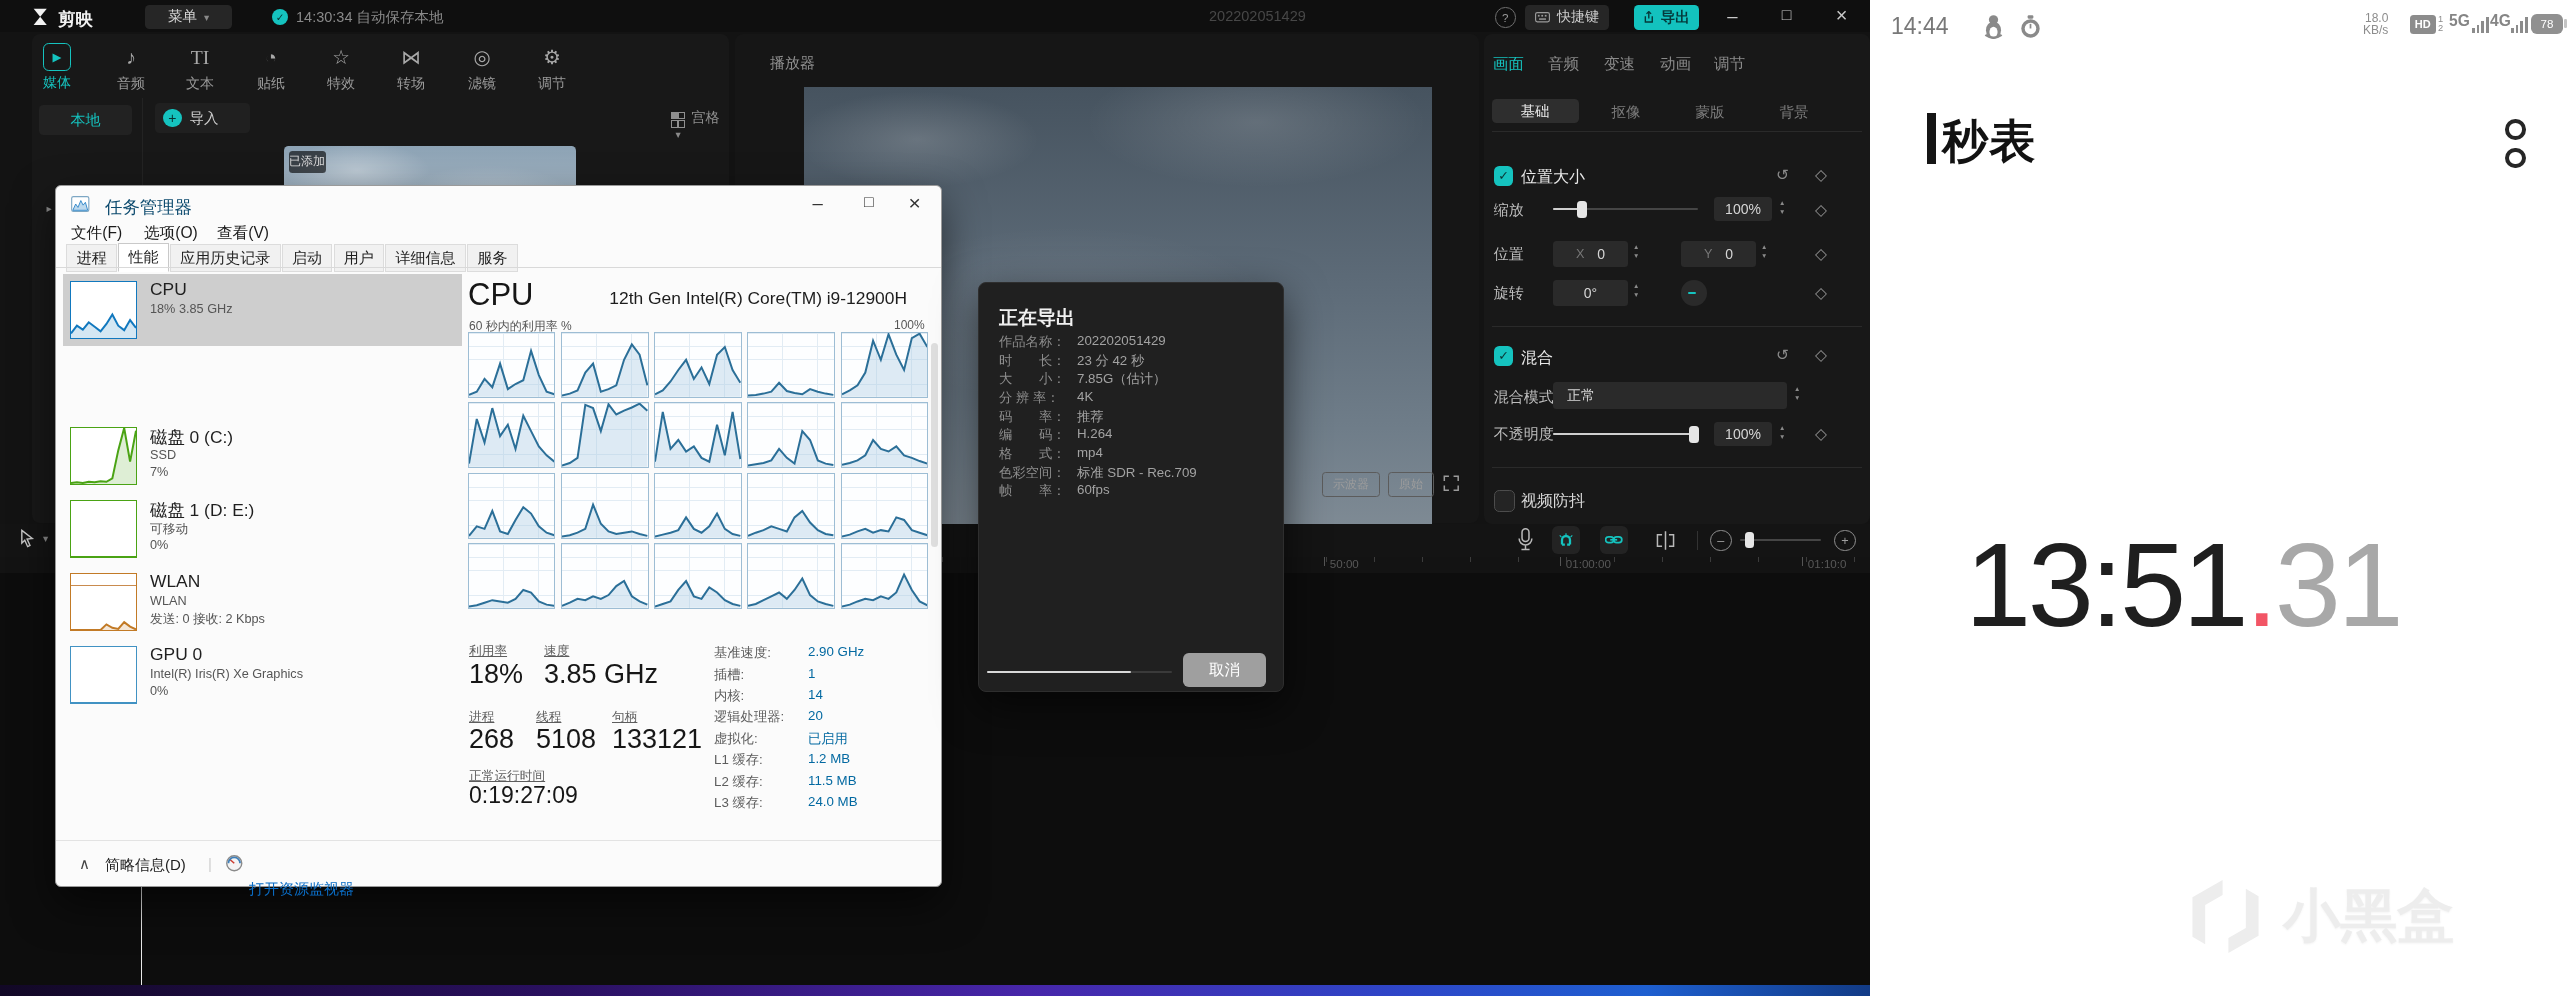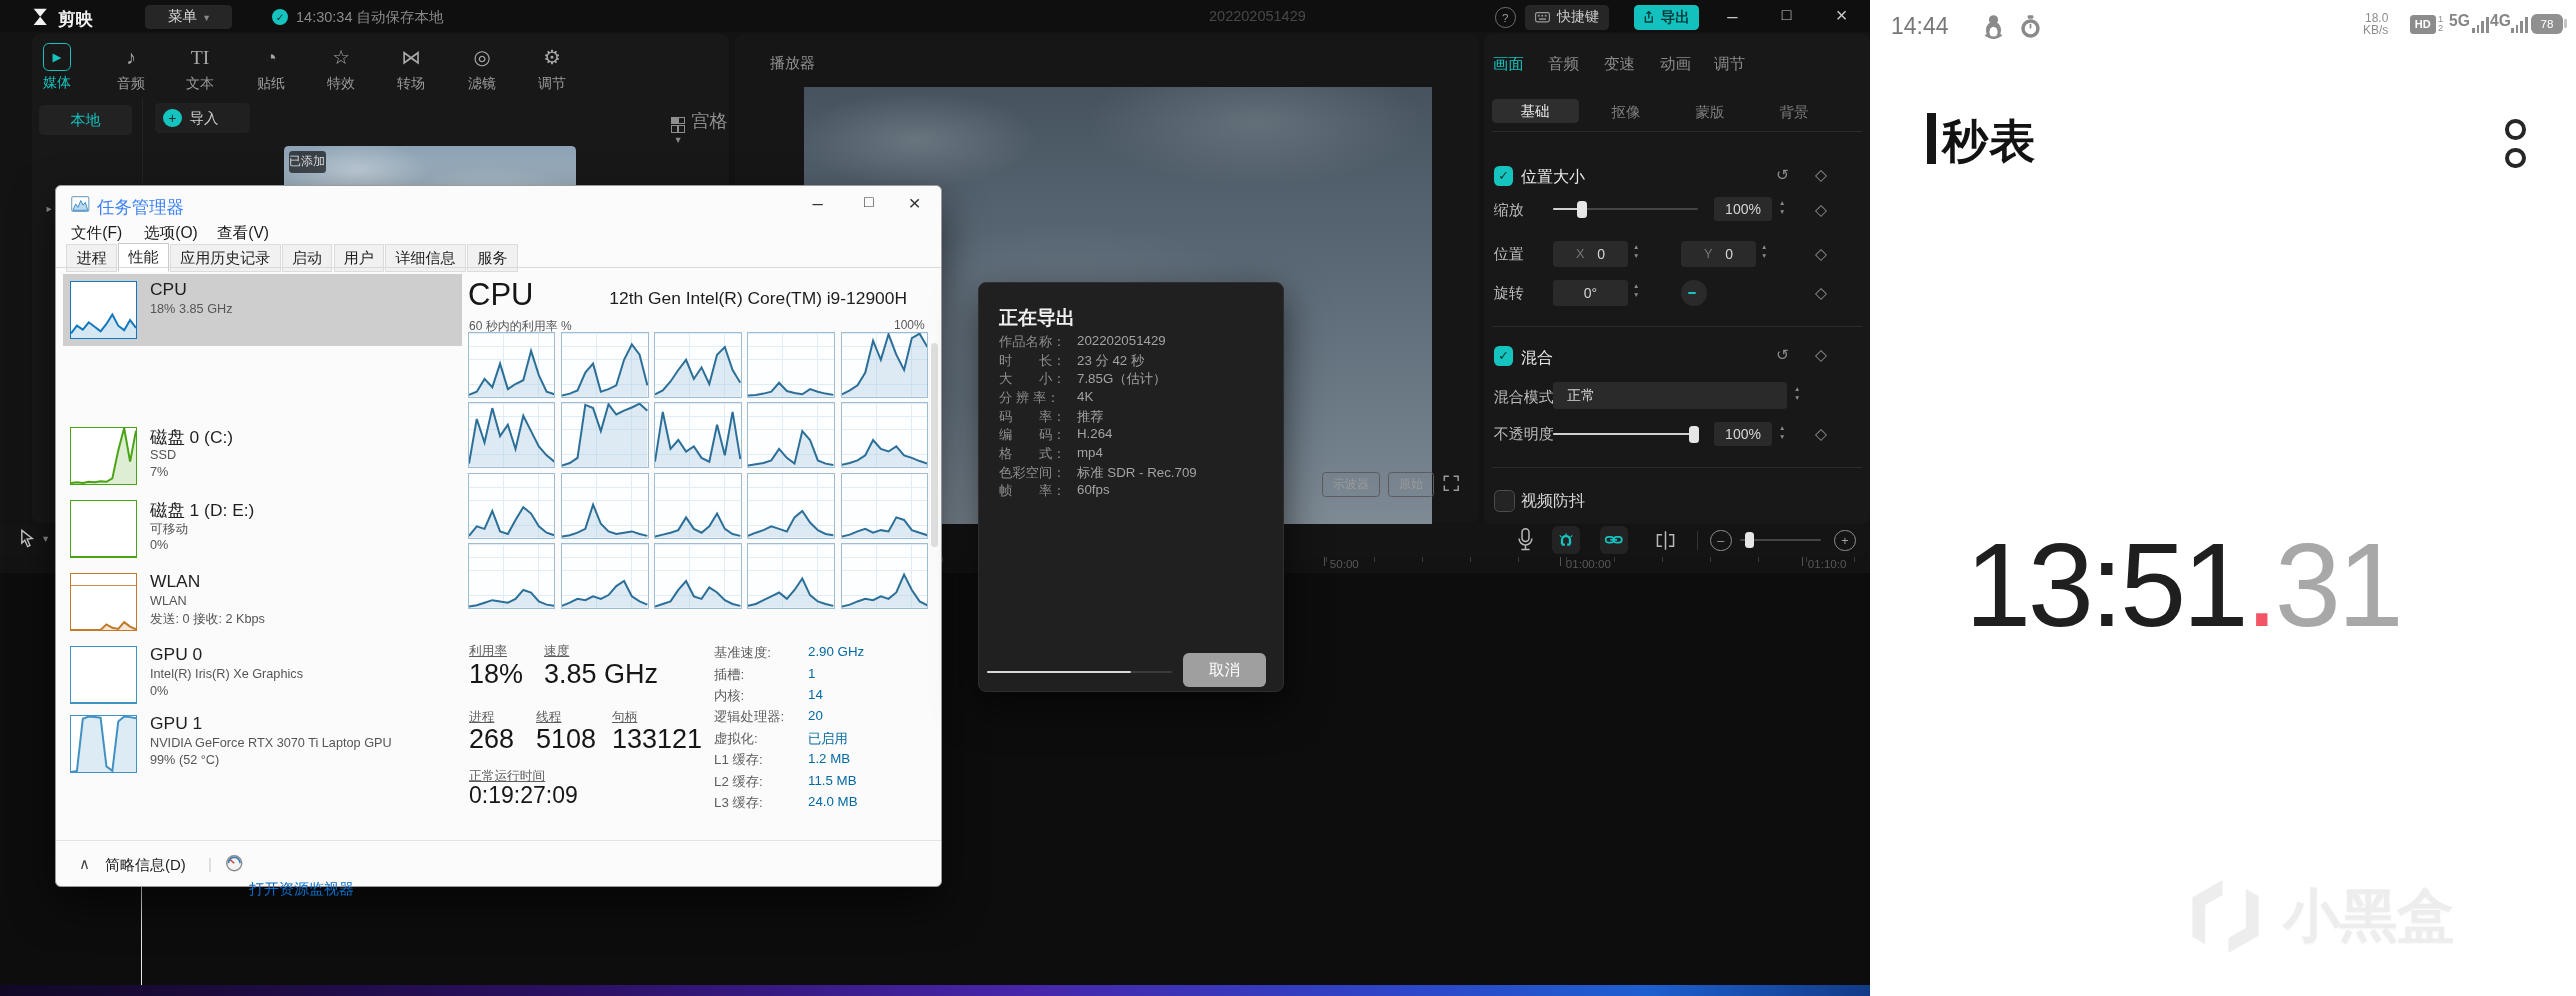--- a/index.html
+++ b/index.html
@@ -73,21 +73,21 @@
   .tl-chip{width:28px;height:28px;background:#232323;border-radius:5.8px;display:flex;align-items:center;justify-content:center;}
   .zoom-circ{width:19.7px;height:19.7px;border:1.2px solid #8f8f8f;border-radius:50%;color:#9f9f9f;font-size:12.7px;display:flex;align-items:center;justify-content:center;}
   #ruler{left:942px;top:557px;width:928px;height:16px;background:repeating-linear-gradient(90deg,#3c3c3c 0 1.2px,transparent 1.2px 48px);background-size:48px 4.6px;background-repeat:repeat-x;}
   .rmark{position:absolute;top:0;display:flex;gap:4.6px;color:#585858;font-size:11.6px;}
   .rmark b{display:block;width:1.2px;height:9.3px;background:#555;}
   #tl-body{left:0;top:573px;width:1870px;height:412px;background:#0d0d0d;}
   #playhead{left:141px;top:557px;width:1.2px;height:428px;background:#e8e8e8;z-index:2;}
   #bottom-strip{left:0;top:985px;width:1870px;height:12px;background:linear-gradient(90deg,#120826,#2a1060 30%,#4726aa 55%,#2e46c8 75%,#1e5fd0 88%,#123b86);}
   
   #tm{left:55px;top:185px;width:885px;height:700px;background:#fbfbfb;border:0.6px solid #9a9a9a;border-radius:5.8px;box-shadow:0 17.4px 41px rgba(0,0,0,.55);z-index:40;}
-  .tm-title{font-size:17.4px;color:#3b82f6;}
+  .tm-title{font-size:17.4px;color:#0c4a6e;margin-left:8px;}
   .tm-winctl{color:#333;text-align:center;}
   .tm-menu{font-size:15.6px;color:#1b1b1b;}
   #tm-tabbar{position:absolute;left:10.4px;top:58px;display:flex;}
   .tm-tab{font-size:15px;color:#1f1f1f;background:#f1f1f1;border:0.6px solid #dcdcdc;padding:3.5px 9.3px;margin-right:1.2px;}
   .tm-tab.active{background:#fff;border-color:#c9c9c9;border-bottom-color:#fff;padding-top:4.6px;margin-top:-1.2px;}
   #tm-contentline{position:absolute;left:0;top:81px;width:885px;height:0.6px;background:#d9d9d9;}
   .tm-item{position:absolute;left:7px;width:399px;height:72px;}
   .tm-item.selected{background:#cecece;}
   .mini{position:absolute;left:7px;top:7px;width:65px;height:56px;background:#fff;border:1.2px solid #888;}
   .mini svg{position:absolute;left:0;top:0;width:100%;height:100%;}
@@ -230,21 +230,21 @@
         <span style="font-size:14.5px;color:#d0d0d0">导入</span>
       </div>
 
       <div class="abs" style="left:639px;top:75px">
         <span class="grid-ico">
             <i></i>
             <i></i>
             <i></i>
             <i></i>
           </span>
-        <span style="font-size:18px;color:#8f8f8f;margin-left:5.8px">宫格</span>
+        <span style="font-size:14px;color:#8f8f8f;margin-left:5.8px">宫格</span>
         <span class="caret" style="margin-left:4.6px">▾</span>
       </div>
 
       <div class="abs thumb" style="left:252px;top:112px;width:292px;height:123px">
         <div class="abs added-badge" style="left:4.6px;top:4.6px;width:37px;height:22px">已添加</div>
       </div>
     </div>
 
     <div id="player-panel" class="abs">
       <span class="abs panel-label" style="left:35px;top:19.7px">播放器</span>
@@ -481,31 +481,20 @@
     <div class="tm-item" style="top:453px">
       <div class="mini" style="border-color: rgb(65, 146, 195);">
           <svg viewBox="0 0 100 100" preserveAspectRatio="none">
             <polygon points="0,100 0.0,100 9.1,100 18.2,100 27.3,100 36.4,100 45.5,100 54.5,100 63.6,100 72.7,100 81.8,100 90.9,100 100.0,100 100,100" fill="rgba(65,146,195,0.18)"></polygon>
             <polyline points="0.0,100 9.1,100 18.2,100 27.3,100 36.4,100 45.5,100 54.5,100 63.6,100 72.7,100 81.8,100 90.9,100 100.0,100" fill="none" stroke="#4192c3" stroke-width="2" vector-effect="non-scaling-stroke"></polyline>
           </svg>
         </div>
       <span class="tm-name">GPU 0</span>
       <span class="tm-l1">Intel(R) Iris(R) Xe Graphics</span>
       <span class="tm-l2">0%</span>
-    </div>
-    <div class="tm-item" style="top:522px">
-      <div class="mini" style="border-color: rgb(65, 146, 195);">
-          <svg viewBox="0 0 100 100" preserveAspectRatio="none">
-            <polygon points="0,100 0.0,100 9.1,98 18.2,5 27.3,1 36.4,2 45.5,3 54.5,90 63.6,98 72.7,10 81.8,1 90.9,2 100.0,4 100,100" fill="rgba(65,146,195,0.18)"></polygon>
-            <polyline points="0.0,100 9.1,98 18.2,5 27.3,1 36.4,2 45.5,3 54.5,90 63.6,98 72.7,10 81.8,1 90.9,2 100.0,4" fill="none" stroke="#4192c3" stroke-width="2" vector-effect="non-scaling-stroke"></polyline>
-          </svg>
-        </div>
-      <span class="tm-name">GPU 1</span>
-      <span class="tm-l1">NVIDIA GeForce RTX 3070 Ti Laptop GPU</span>
-      <span class="tm-l2">99% (52 °C)</span>
     </div>
 
     <span class="abs cpu-h1" style="left:412px;top:91px">CPU</span>
     <span class="abs cpu-chip" style="left:443px;top:102px;width:408px">12th Gen Intel(R) Core(TM) i9-12900H</span>
     <span class="abs axis-lbl" style="left:413px;top:132px">60 秒内的利用率 %</span>
     <span class="abs axis-lbl" style="left:838px;top:132px">100%</span>
     <div id="core-grid">
         <div class="core-cell">
           <svg viewBox="0 0 100 100" preserveAspectRatio="none">
             <polygon points="0,100 0.0,97 9.1,92 18.2,72 27.3,85 36.4,48 45.5,88 54.5,80 63.6,74 72.7,28 81.8,66 90.9,92 100.0,96 100,100" fill="rgba(168,203,226,0.38)"></polygon>

